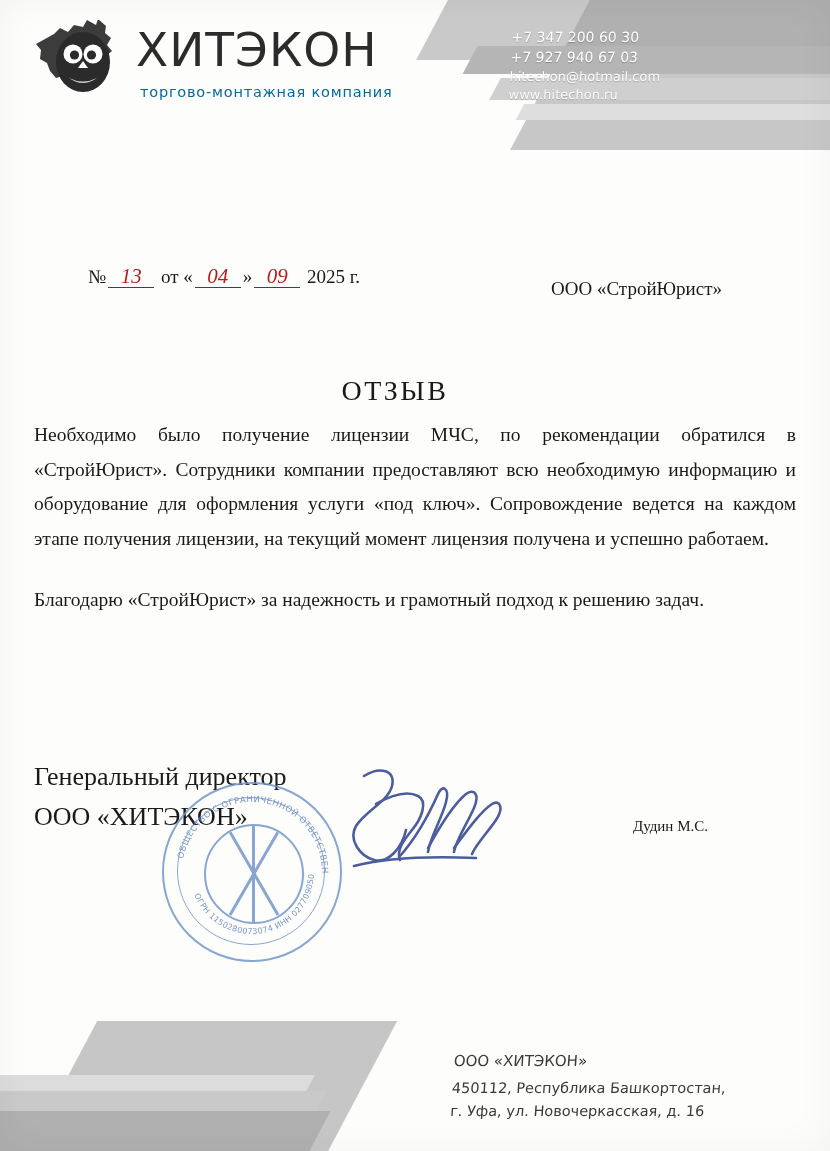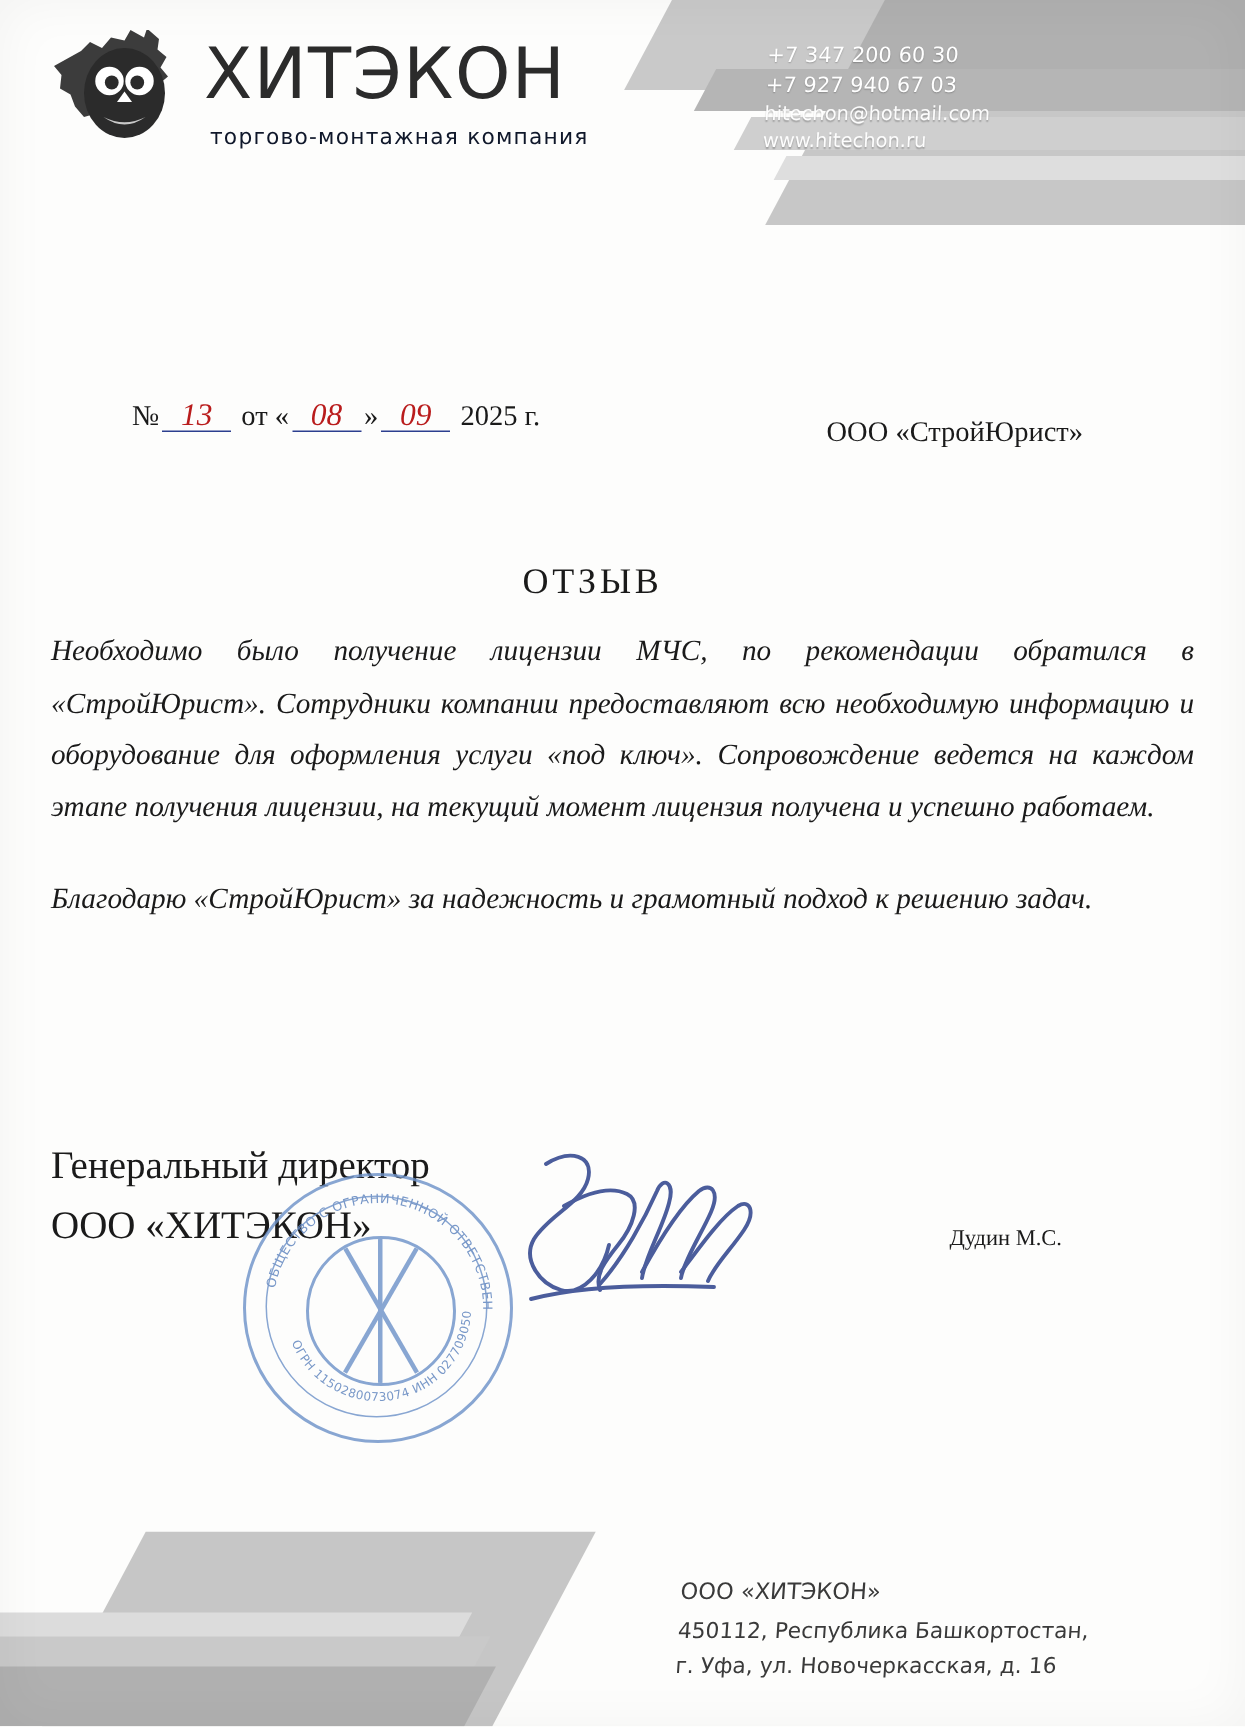--- a/index.html
+++ b/index.html
@@ -50,21 +50,21 @@
     color: #2b2b2b;
     line-height: 1;
   }
   .logo-sub {
     position: absolute;
     left: 104px;
     top: 66px;
     font-family: "DejaVu Sans", sans-serif;
     font-size: 14.5px;
     letter-spacing: 0.8px;
-    color: #0f172a;
+    color: #0369a1;
   }
 
   .header-band {
     position: absolute;
     top: 0;
     right: 0;
     width: 430px;
     height: 150px;
     overflow: hidden;
   }
@@ -147,32 +147,31 @@
     top: 278px;
     font-size: 19px;
     margin-left: 23px;
   }
   .doc-title {
     position: absolute;
     top: 375px;
     left: 0;
     width: 790px;
     text-align: center;
-    font-size: 24px;
+    font-size: 28px;
     letter-spacing: 2.5px;
   }
   .body-text {
     position: absolute;
     left: 34px;
     top: 418px;
     width: 762px;
     font-size: 19.5px;
     line-height: 1.78;
     text-align: justify;
-    font-style: italic;
   }
   .body-text p { margin: 0 0 26px 0; }
   .body-text p:last-child { margin-bottom: 0; }
 
   
   .sign-block {
     position: absolute;
     left: 34px;
     top: 757px;
     font-size: 26px;
@@ -328,21 +327,21 @@
         <div>+7 927 940 67 03</div>
         <div class="mail">hitechon@hotmail.com</div>
         <div class="site">www.hitechon.ru</div>
       </div>
     </div>
   </div>
 
   <div class="doc-no">
     <span>№</span><span class="hw">13</span>
     <span>от</span>
-    <span>«</span><span class="hw">08</span><span>»</span><span class="hw">09</span>
+    <span>«</span><span class="hw">04</span><span>»</span><span class="hw">09</span>
     <span>2025 г.</span>
   </div>
 
   <div class="recipient">ООО «СтройЮрист»</div>
 
   <div class="doc-title">ОТЗЫВ</div>
 
   <div class="body-text">
     <p>Необходимо было получение лицензии МЧС, по рекомендации обратился в «СтройЮрист». Сотрудники компании предоставляют всю необходимую информацию и оборудование для оформления услуги «под ключ». Сопровождение ведется на каждом этапе получения лицензии, на текущий момент лицензия получена и успешно работаем.</p>
     <p>Благодарю «СтройЮрист» за надежность и грамотный подход к решению задач.</p>

